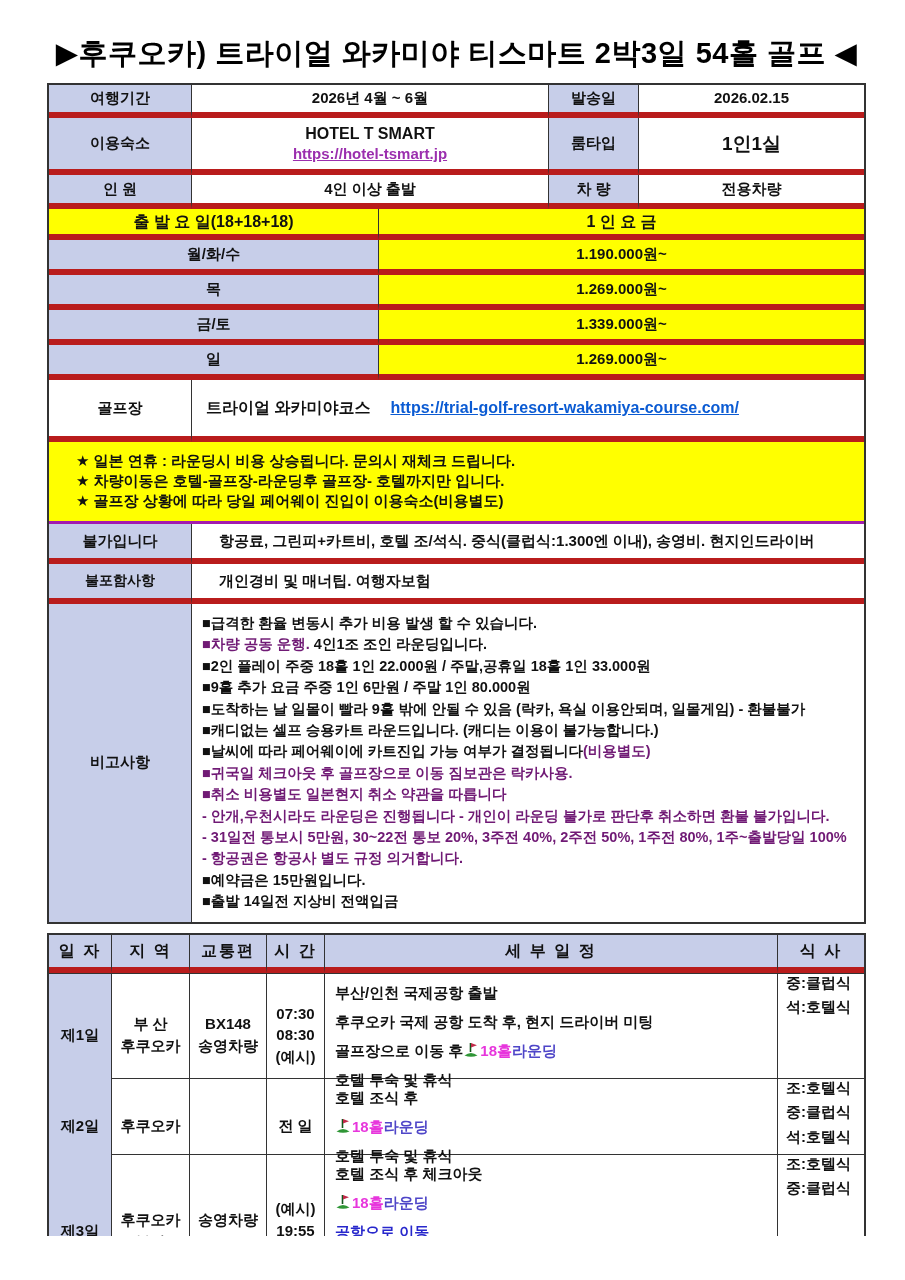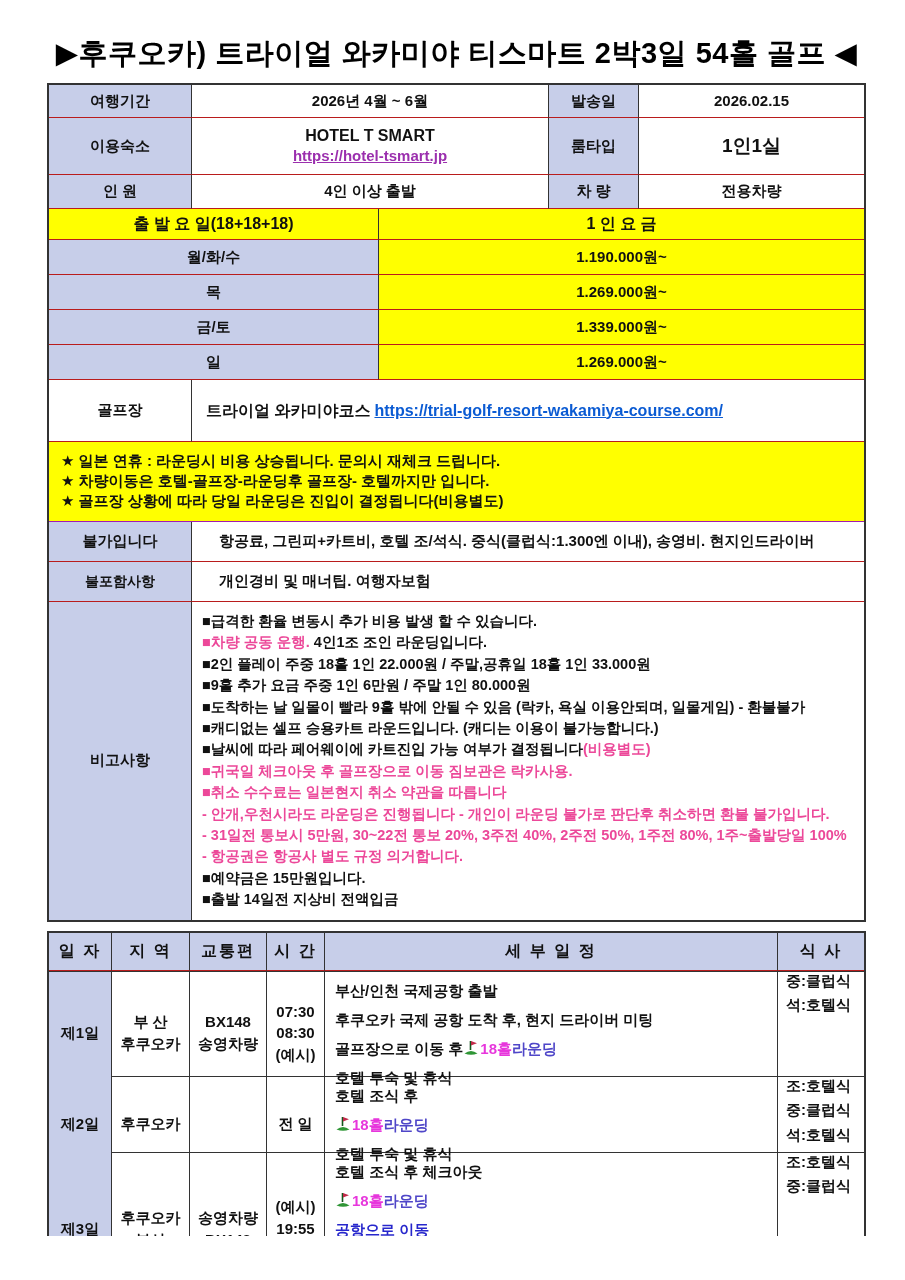--- a/index.html
+++ b/index.html
@@ -3,43 +3,43 @@
 <meta charset="utf-8">
 <style>
   * { box-sizing: border-box; margin: 0; padding: 0; }
   html,body { background:#fff; }
   body { font-family: "Liberation Sans", "DejaVu Sans", sans-serif; }
   .page { width: 905px; height: 1236px; background:#fff; position: relative; padding: 34px 39px 0 47px; overflow: hidden; }
   .title { width: 819px; text-align: center; font-size: 29px; font-weight: 800; color:#000; letter-spacing: 0.5px; margin-bottom: 9px; white-space: nowrap; }
 
   .big-table { width: 819px; border: 2px solid #333; }
   .grid { display: grid; }
-  .cell { border-right: 1px solid #333; border-bottom: 1px solid #b91c1c; display: flex; align-items: center; justify-content: center; font-weight: 700; color:#111; text-align: center; line-height: 1.25; }
+  .cell { border-right: 1px solid #333; border-bottom: 6px solid #b91c1c; display: flex; align-items: center; justify-content: center; font-weight: 700; color:#111; text-align: center; line-height: 1.25; }
   .cell.noright { border-right: none; }
   .cell.nobottom { border-bottom: none; }
   .lab { background: #c7cee9; font-size: 15px; }
   .val { background: #fff; font-size: 15px; }
   .yellowbg { background: #ffff00; }
 
   .info { grid-template-columns: 143px 357px 90px 1fr; grid-auto-rows: min-content; }
   .r1 { height: 33px; } .r2 { height: 57px; } .r3 { height: 34px; }
   .hotel-cell { flex-direction: column; gap: 1px; }
   .hotel-link { color: #9b2fae; font-weight: 700; font-size: 15px; text-decoration: underline; }
   .big-val { font-size: 19px; }
 
   .pricing { grid-template-columns: 330px 1fr; }
   .pr-head { height: 31px; font-size: 16px; }
   .pr-row { height: 35px; font-size: 15px; }
 
   .golf { grid-template-columns: 143px 1fr; }
   .golf-cell { height: 62px; }
-  .golf-content { justify-content: flex-start; padding-left: 14px; gap: 4px; font-size: 16px; }
+  .golf-content { justify-content: flex-start; padding-left: 14px; gap: 20px; font-size: 16px; }
   .golf-link { color: #0b5bd3; font-weight: 700; text-decoration: underline; }
 
-  .yellow-box { background:#ffff00; border-bottom: 1px solid #a21caf; padding: 9px 10px 10px 12px; }
+  .yellow-box { background:#ffff00; border-bottom: 3px solid #a21caf; padding: 9px 10px 10px 27px; }
   .ynote { font-size: 15px; font-weight: 800; color:#111; line-height: 20px; white-space: nowrap; }
 
   .incl { grid-template-columns: 143px 1fr; }
   .incl .cell { height: 40px; }
   .left-text { justify-content: flex-start; padding-left: 27px; text-align: left; }
 
   .remarks { grid-template-columns: 143px 1fr; }
   .remark-label { min-height: 300px; }
   .remark-body { justify-content: flex-start; align-items: flex-start; flex-direction: column; padding: 9px 10px; text-align: left; }
   .remark-line { font-size: 14.5px; font-weight: 700; line-height: 21.4px; white-space: nowrap; }
@@ -50,21 +50,21 @@
   .itin-head .cell { height: 38px; background:#c7cee9; font-size: 16px; letter-spacing: 2px; }
   .day-grid { grid-template-columns: 63px 78px 77px 58px 453px 1fr; }
   .day-grid .cell { font-size: 15px; }
   .day-cell { background:#c7cee9; }
   .multi { flex-direction: column; justify-content: center; gap: 3px; }
   .sched { align-items: flex-start; justify-content: center; flex-direction: column; padding: 6px 4px 6px 10px; text-align: left; gap: 4px; }
   .sched-line { line-height: 25px; white-space: nowrap; display: flex; align-items: center; }
   .meals { flex-direction: column; justify-content: flex-start; align-items: flex-start; padding-left: 8px; gap: 6px; }
   .itin-footer { height: 29px; border-top: 1px solid #333; display: flex; align-items: center; justify-content: center; font-size: 15px; font-weight: 800; }
 
-  .c-black { color: #111; } .c-red { color: #ec4899; } .c-magenta { color: #e736dc; }
+  .c-black { color: #111; } .c-red { color: #701a75; } .c-magenta { color: #e736dc; }
   .c-violet { color: #4f46c8; } .c-blue { color: #2727cc; }
   .golf-icon-svg { width: 16px; height: 16px; margin: 0 1px 0 0; flex: none; }
 </style>
 </head>
 <body>
 
 <div class="page">
   <div class="title">▶후쿠오카) 트라이얼 와카미야 티스마트 2박3일 54홀 골프 ◀</div>
 
   <div class="big-table">
@@ -106,42 +106,42 @@
       <div class="cell val golf-cell">골프장</div>
       <div class="cell val golf-cell noright golf-content">
         <span>트라이얼 와카미야코스</span>
         <a class="golf-link" href="#">https://trial-golf-resort-wakamiya-course.com/</a>
       </div>
     </div>
 
     <div class="yellow-box" id="yellow-box">
         <div class="ynote">★ 일본 연휴 :  라운딩시 비용 상승됩니다. 문의시 재체크 드립니다.</div>
         <div class="ynote">★ 차량이동은 호텔-골프장-라운딩후 골프장- 호텔까지만 입니다.</div>
-        <div class="ynote">★ 골프장 상황에 따라 당일 라운딩은 진입이 결정됩니다(비용별도)</div>
+        <div class="ynote">★ 골프장 상황에 따라 당일 페어웨이 진입이 이용숙소(비용별도)</div>
       </div>
 
     <div class="grid incl">
       <div class="cell lab">불가입니다</div>
       <div class="cell val noright left-text">항공료, 그린피+카트비, 호텔 조/석식. 중식(클럽식:1.300엔 이내), 송영비. 현지인드라이버</div>
       <div class="cell lab" style="font-size:14px;">불포함사항</div>
       <div class="cell val noright left-text">개인경비 및 매너팁. 여행자보험</div>
     </div>
 
     <div class="grid remarks">
       <div class="cell lab remark-label nobottom">비고사항</div>
       <div class="cell val noright nobottom remark-body" id="remark-body">
           <div class="remark-line"><span class="c-black">■급격한 환율 변동시 추가 비용 발생 할 수 있습니다.</span></div>
           <div class="remark-line"><span class="c-red">■차량 공동 운행.</span><span class="c-black"> 4인1조 조인 라운딩입니다.</span></div>
           <div class="remark-line"><span class="c-black">■2인 플레이 주중 18홀 1인 22.000원 / 주말,공휴일 18홀 1인 33.000원</span></div>
           <div class="remark-line"><span class="c-black">■9홀 추가 요금 주중 1인 6만원 / 주말 1인 80.000원</span></div>
           <div class="remark-line"><span class="c-black">■도착하는 날 일몰이 빨라 9홀 밖에 안될 수 있음 (락카, 욕실 이용안되며, 일몰게임) - 환불불가</span></div>
           <div class="remark-line"><span class="c-black">■캐디없는 셀프 승용카트 라운드입니다. (캐디는 이용이 불가능합니다.)</span></div>
           <div class="remark-line"><span class="c-black">■날씨에 따라 페어웨이에 카트진입 가능 여부가 결정됩니다</span><span class="c-red">(비용별도)</span></div>
           <div class="remark-line"><span class="c-red">■귀국일 체크아웃 후 골프장으로 이동 짐보관은 락카사용.</span></div>
-          <div class="remark-line"><span class="c-red">■취소 수수료는 일본현지 취소 약관을 따릅니다</span></div>
+          <div class="remark-line"><span class="c-red">■취소 비용별도 일본현지 취소 약관을 따릅니다</span></div>
           <div class="remark-line"><span class="c-red"> - 안개,우천시라도 라운딩은 진행됩니다  - 개인이 라운딩 불가로 판단후 취소하면 환불 불가입니다.</span></div>
           <div class="remark-line"><span class="c-red"> - 31일전 통보시 5만원, 30~22전 통보 20%, 3주전 40%, 2주전 50%, 1주전 80%, 1주~출발당일 100%</span></div>
           <div class="remark-line"><span class="c-red"> - 항공권은 항공사 별도 규정 의거합니다.</span></div>
           <div class="remark-line"><span class="c-black">■예약금은 15만원입니다.</span></div>
           <div class="remark-line"><span class="c-black">■출발 14일전 지상비 전액입금</span></div>
         </div>
     </div>
   </div>
 
   <div class="gap"></div>

